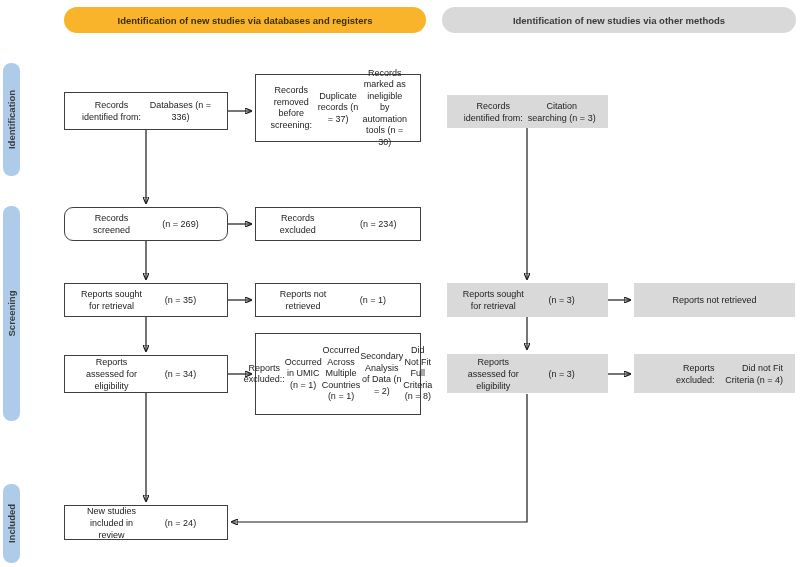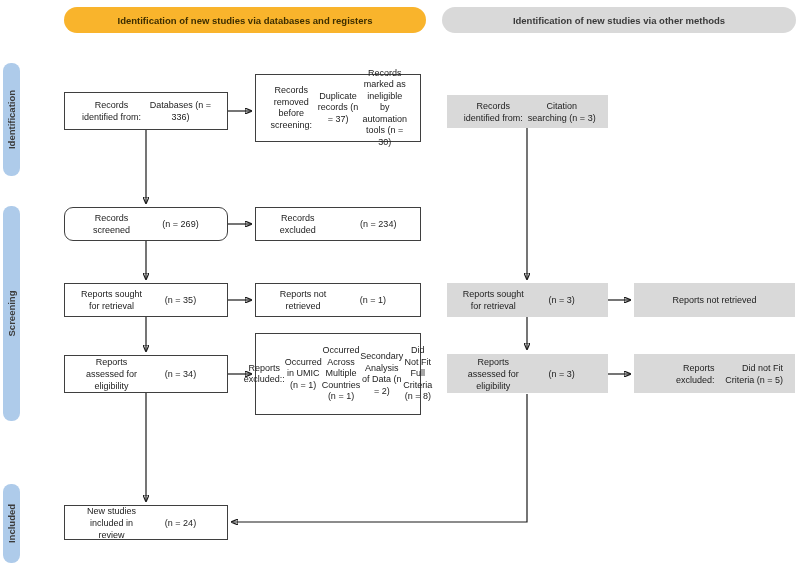--- a/index.html
+++ b/index.html
@@ -147,16 +147,16 @@
     <div class="ln">Reports not retrieved</div>
   </div>
 
   <div class="box box-gray" style="left:447px;top:354px;width:161px;height:39px;">
     <div class="ln">Reports assessed for eligibility</div>
     <div class="ln">(n = 3)</div>
   </div>
 
   <div class="box box-gray" style="left:634px;top:354px;width:161px;height:39px;text-align:right;">
     <div class="ln">Reports excluded:</div>
-    <div class="ln">Did not Fit Criteria (n = 5)</div>
+    <div class="ln">Did not Fit Criteria (n = 4)</div>
   </div>
 
 </div>
 
 </body></html>

